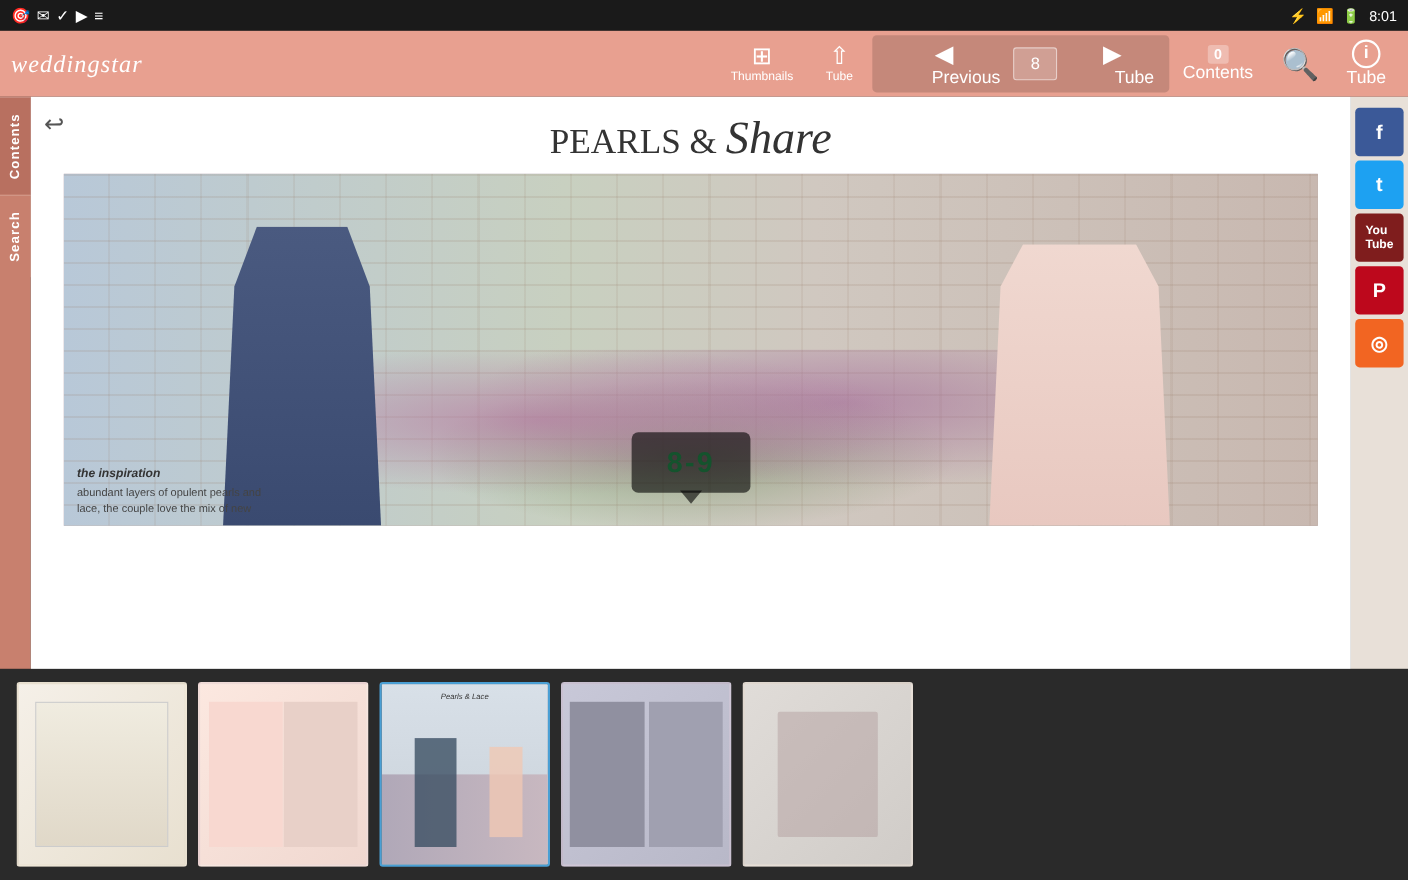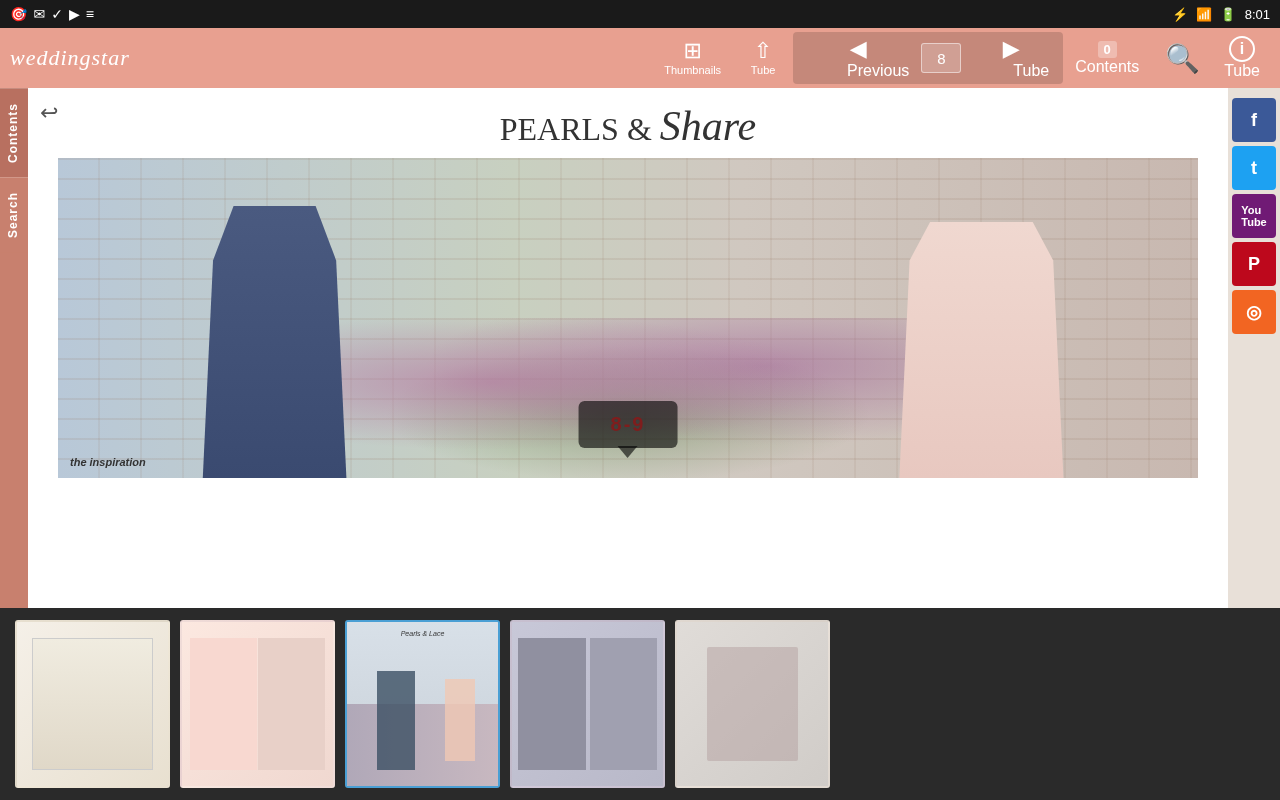--- a/index.html
+++ b/index.html
@@ -120,23 +120,23 @@
 
     
     .wedding-scene {
       width: 100%; height: 100%; background: linear-gradient(135deg, #d4c5b5 0%, #c5b8a8 50%, #b8a898 100%);
       position: relative;
     }
 
     
     .page-number-overlay {
       position: absolute; bottom: 30px; left: 50%; transform: translateX(-50%);
-      background: rgba(0,0,0,0.6); color: #7f1d1d;
+      background: rgba(0,0,0,0.6); color: #14532d;
       padding: 12px 32px; border-radius: 6px;
-      font-size: 20px; font-weight: bold; letter-spacing: 2px;
+      font-size: 26px; font-weight: bold; letter-spacing: 2px;
     }
     .overlay-arrow {
       position: absolute; bottom: -10px; left: 50%; transform: translateX(-50%);
       width: 0; height: 0;
       border-left: 10px solid transparent;
       border-right: 10px solid transparent;
       border-top: 12px solid rgba(0,0,0,0.6);
     }
 
     
@@ -153,21 +153,21 @@
       display: flex; flex-direction: column; align-items: center;
       padding-top: 10px; gap: 4px;
     }
     .social-btn {
       width: 44px; height: 44px; border-radius: 4px;
       display: flex; align-items: center; justify-content: center;
       color: #fff; font-size: 18px; font-weight: bold; cursor: pointer;
     }
     .social-fb { background: #3b5998; }
     .social-tw { background: #1da1f2; }
-    .social-yt { background: #701a75; }
+    .social-yt { background: #7f1d1d; }
     .social-pin { background: #bd081c; }
     .social-rss { background: #f26522; }
 
     
     #thumbnail-strip {
       width: 1280px; height: 192px;
       background: #2a2a2a;
       display: flex; align-items: center;
       gap: 10px; padding: 10px 15px;
       overflow-x: auto;
@@ -304,20 +304,21 @@
 
         <div class="page-number-overlay">
           <span>8-9</span>
           <div class="overlay-arrow"></div>
         </div>
 
         <div class="caption-area">
           <div>
             <span class="caption-italic">the inspiration</span>
           </div>
+          <div style="font-size:10px;color:#444;margin-top:3px;line-height:1.4;">abundant layers of opulent pearls and lace, the couple love the mix of new</div>
         </div>
       </div>
 
     </div>
   </div>
 
   <div id="right-sidebar">
     <div class="social-btn social-fb">
       <span>f</span>
     </div>

